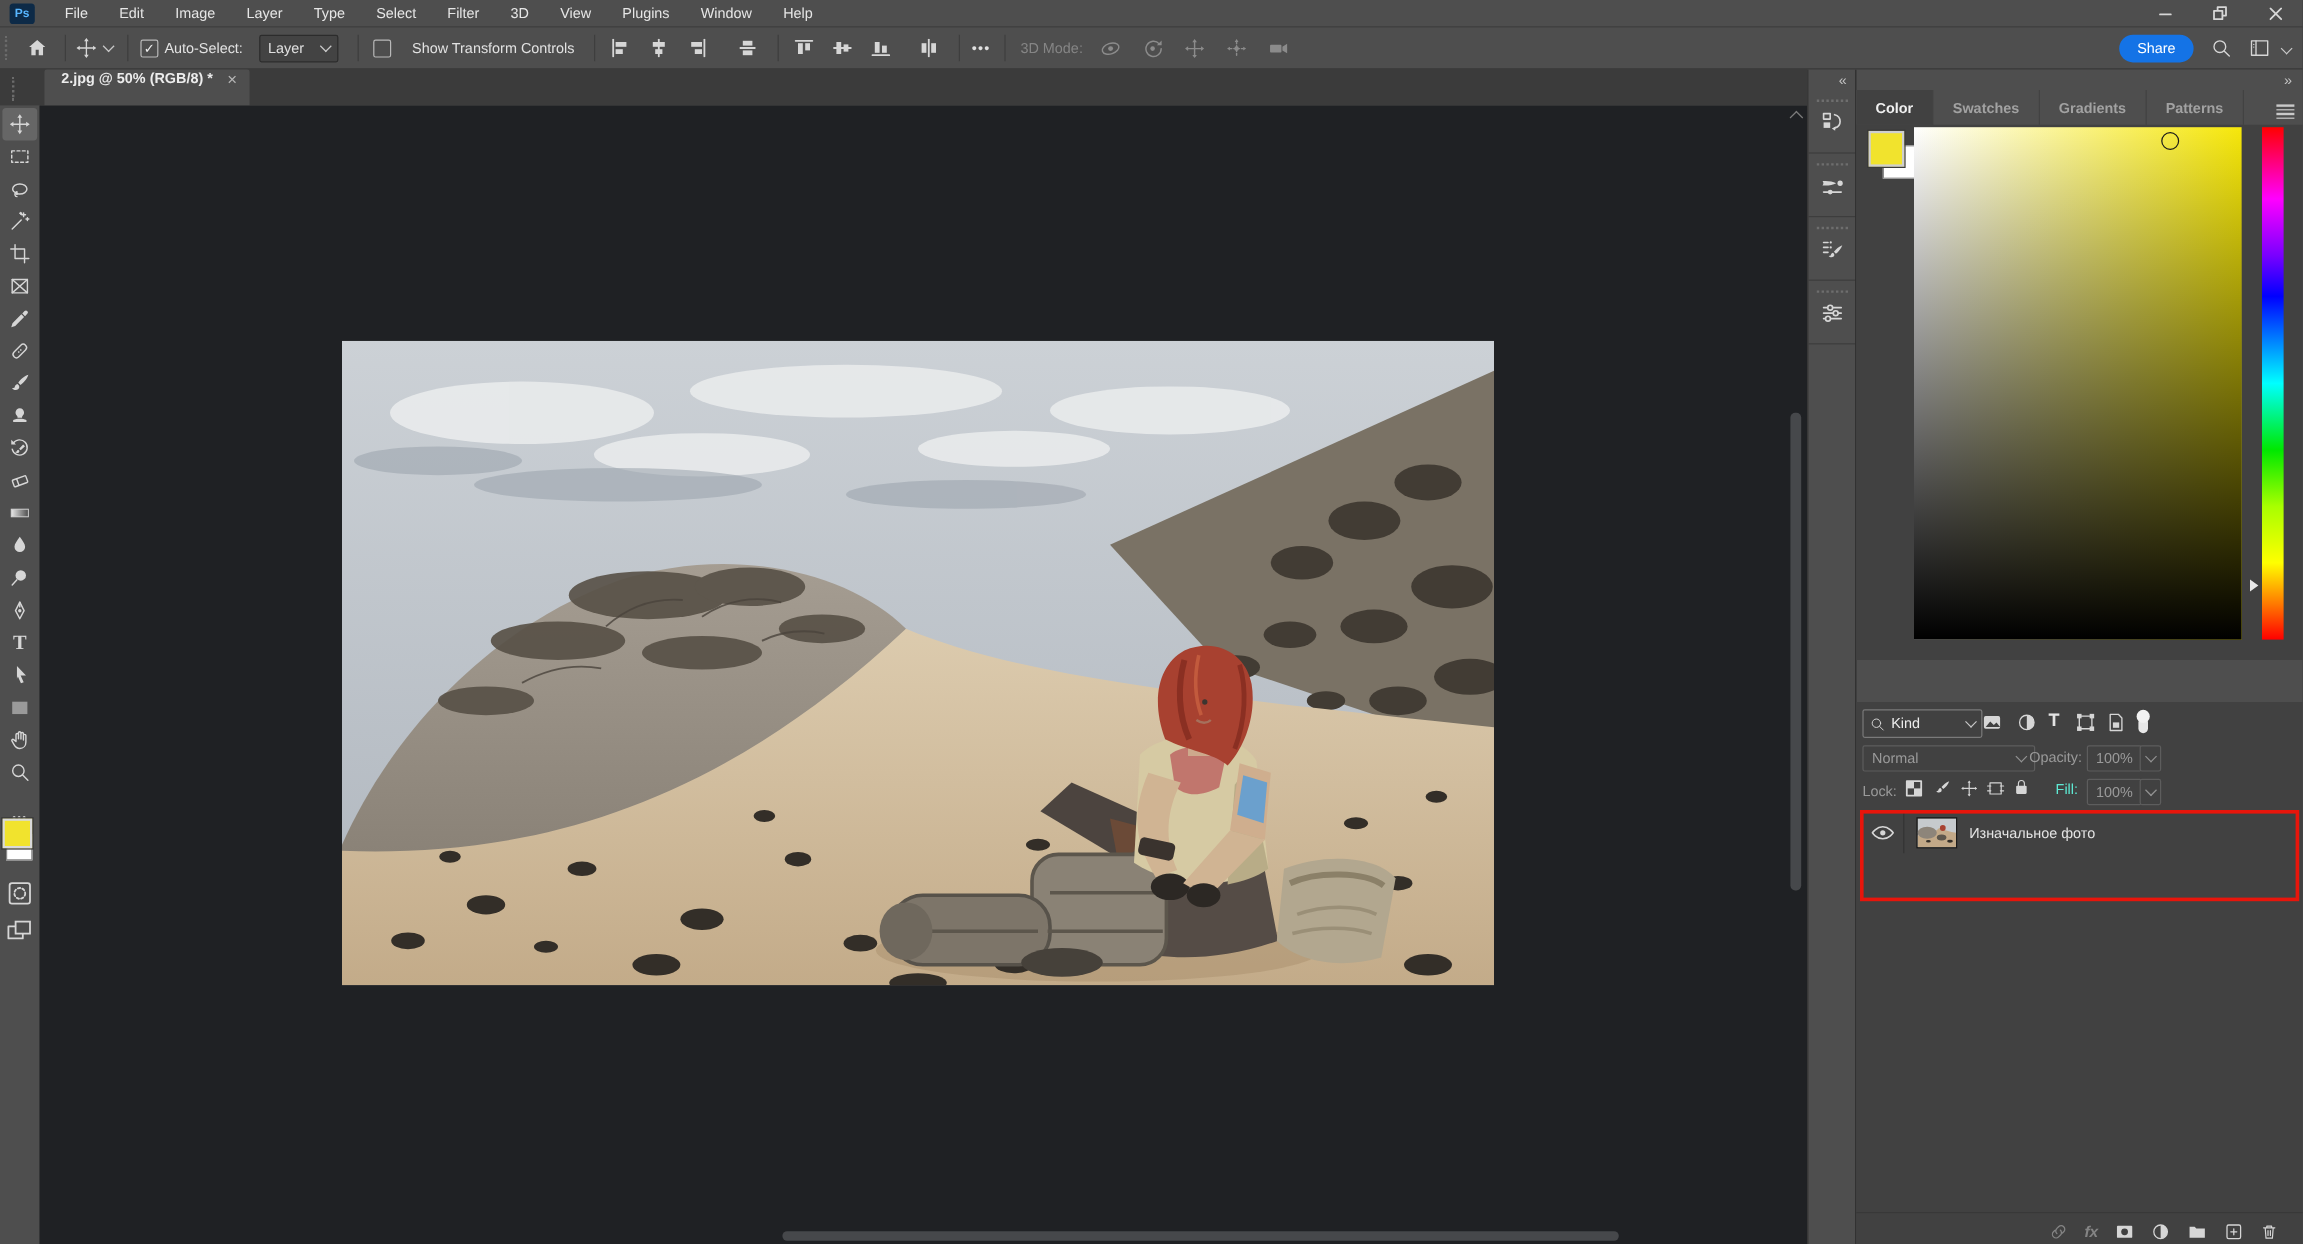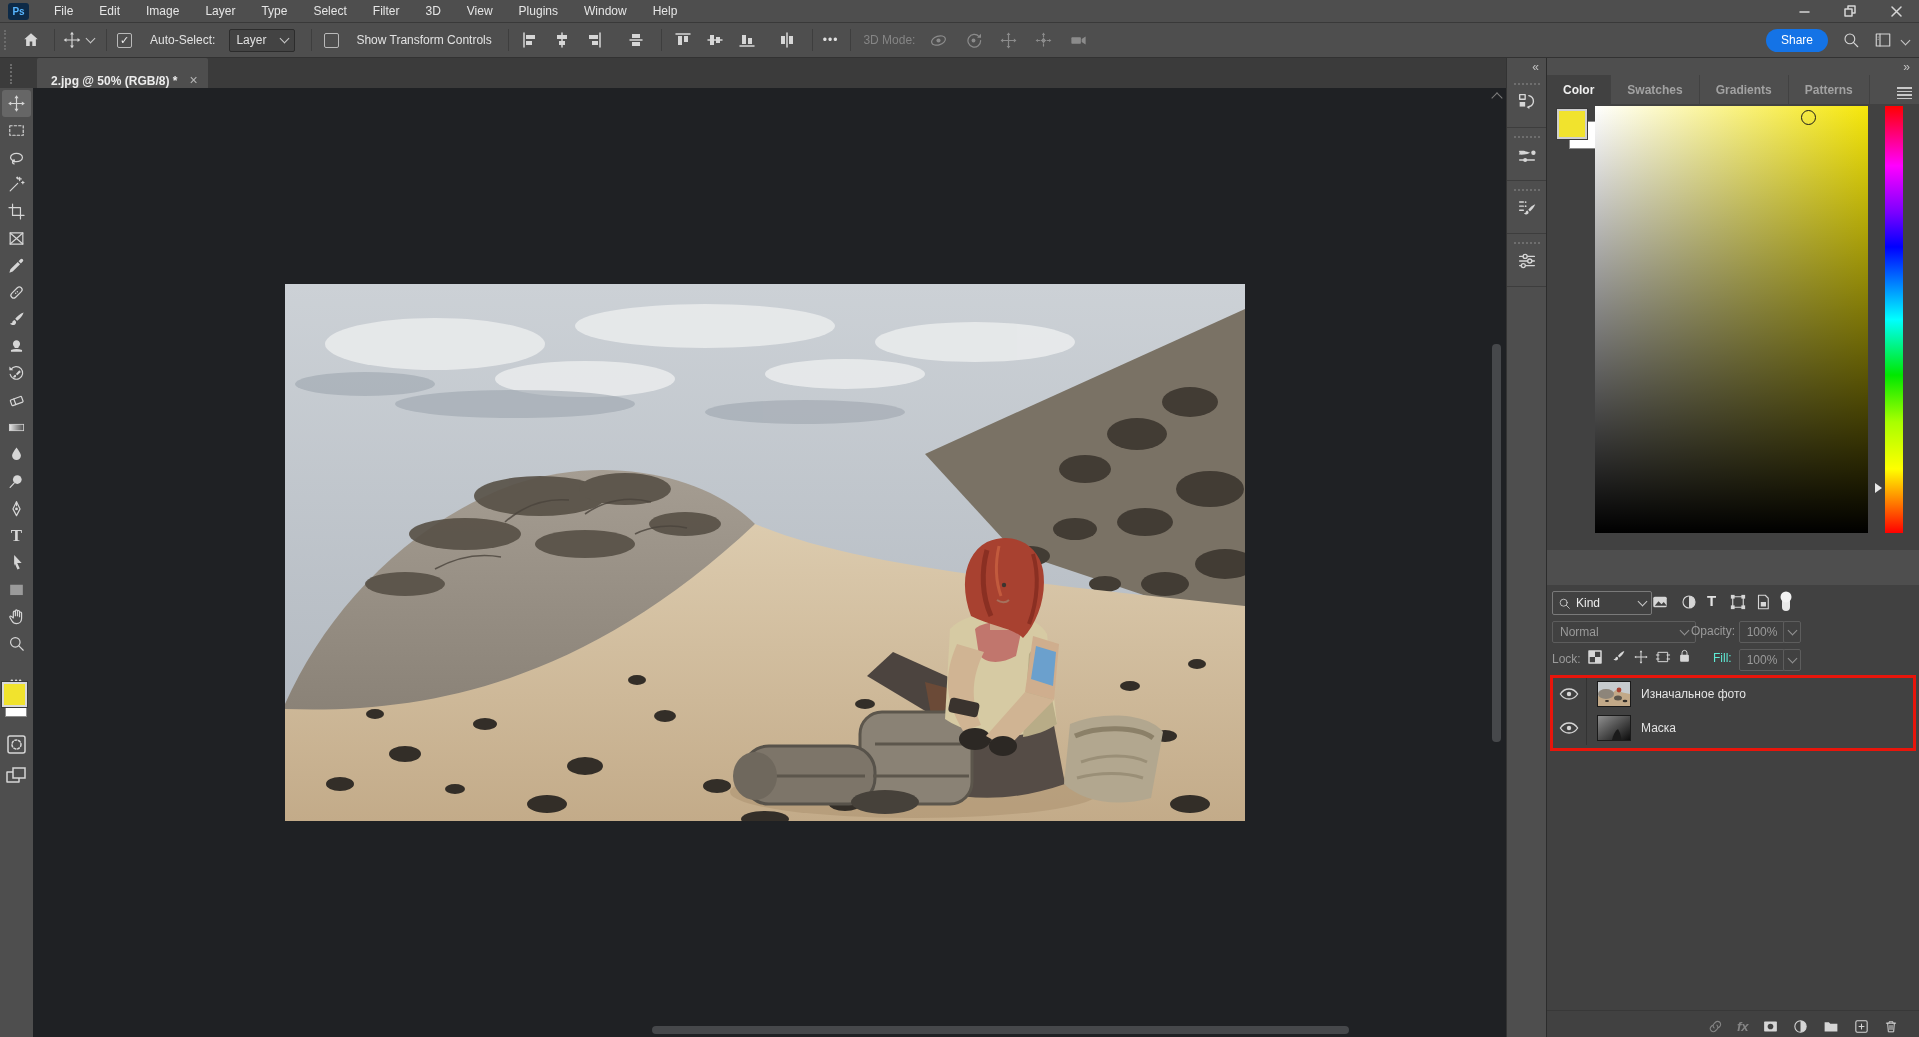--- a/index.html
+++ b/index.html
@@ -24,21 +24,21 @@
   
   #optionsbar{left:0;top:23px;width:1919px;height:34px;background:#4e4e4e;border-bottom:1px solid #323232;display:flex;align-items:center}
   .grip{width:4px;height:20px;border-left:2px dotted #6b6b6b;margin-left:4px}
   .obico{width:26px;height:26px;display:flex;align-items:center;justify-content:center;border-radius:3px}
   .dd{height:21px;background:#434343;border:1px solid #2c2c2c;border-radius:2px;display:flex;
       align-items:center;padding:0 6px;color:#e0e0e0}
   #sharebtn{height:23px;padding:0 15px;background:#1473e6;color:#fff;border-radius:12px;
             display:flex;align-items:center;font-weight:normal}
   
   #tabbar{left:0;top:58px;width:1506px;height:30px;background:#3b3b3b;display:flex;align-items:flex-end}
-  #doctab{margin-left:37px;height:30px;background:#4e4e4e;display:flex;align-items:flex-end;padding:0 10px 0 14px;
+  #doctab{margin-left:37px;height:30px;background:#4e4e4e;display:flex;align-items:flex-start;padding:0 10px 0 14px;
           color:#ececec;font-weight:bold;border-radius:2px 2px 0 0}
   #doctab .x{margin-left:12px;color:#b5b5b5;font-weight:normal;font-size:14px}
   
   #toolbar{left:0;top:88px;width:33px;height:949px;background:#4e4e4e;border-right:1px solid #363636;
            display:flex;flex-direction:column;align-items:center}
   .tool{width:33px;height:27px;display:flex;align-items:center;justify-content:center;position:relative}
   .tool.sel{background:#666;border-radius:3px;width:29px;margin:0 2px}
   
   #canvas{left:33px;top:88px;width:1473px;height:949px;background:#1f2124;overflow:hidden}
   #statusbar{left:0;top:934px;width:100%;height:15px;display:flex;align-items:center;color:#c9c9c9;font-size:11px}
@@ -113,21 +113,21 @@
       <svg width="18" height="18" viewBox="0 0 24 24">
           <path class="ic" d="M12 3v18M3 12h18"></path>
           <path class="icf" d="M12 1l2.6 3.6h-5.2zM12 23l2.6-3.6h-5.2zM1 12l3.6-2.6v5.2zM23 12l-3.6-2.6v5.2z"></path>
         </svg>
       </div>
     <div class="chev" style="margin-left:2px"></div>
     <div class="sep" style="margin-left:12px"></div>
     <div class="cb" style="margin-left:10px">
       <span>✓</span>
       </div>
-    <span style="margin-left:18px">Auto-Select:</span>
+    <span style="margin-left:5px">Auto-Select:</span>
     <div class="dd" style="margin-left:14px;width:52px;justify-content:space-between">
       <span>Layer</span>
         <div class="chev"></div>
       </div>
     <div class="sep" style="margin-left:16px"></div>
     <div class="cb" style="margin-left:12px"></div>
     <span style="margin-left:17px">Show Transform Controls</span>
     <div class="sep" style="margin-left:16px"></div>
     <div class="obico" style="margin-left:8px">
       <svg width="16" height="16" viewBox="0 0 16 16">
@@ -703,42 +703,20 @@
               <path d="M0 24V14c6 1 13-1 18-6 4 2 9 3 14 4v12z" fill="#c2a988"></path>
               <ellipse cx="8" cy="12" rx="8" ry="5" fill="#8d857a"></ellipse>
               <circle cx="21" cy="8" r="2.4" fill="#a84130"></circle>
               <ellipse cx="20" cy="16" rx="4" ry="2.5" fill="#5c564c"></ellipse>
               <ellipse cx="9" cy="19" rx="2" ry="1" fill="#332e28"></ellipse>
               <ellipse cx="27" cy="19" rx="2.4" ry="1.2" fill="#332e28"></ellipse>
             </svg>
           </div>
         <span>Изначальное фото</span>
       </div>
-      <div class="lrow" style="top:126px">
-        <div class="eye">
-          <svg width="20" height="14" viewBox="0 0 22 14">
-              <path class="ic" d="M1.5 7S5 1.5 11 1.5 20.5 7 20.5 7 17 12.5 11 12.5 1.5 7 1.5 7z" stroke-width="1.3"></path>
-              <circle class="icf" cx="11" cy="7" r="2.4"></circle>
-            </svg>
-          </div>
-        <div style="width:1px;height:34px;background:#333;margin-right:10px"></div>
-        <div class="thumb">
-          <svg width="32" height="24" viewBox="0 0 32 24">
-              <defs>
-                <linearGradient id="mk" x1="0" y1="0" x2="1" y2="1">
-                  <stop offset="0" stop-color="#8f8f8f"></stop>
-                  <stop offset="1" stop-color="#0c0c0c"></stop>
-                </linearGradient>
-              </defs>
-              <rect width="32" height="24" fill="url(#mk)"></rect>
-              <path d="M14 24c1-5 3-9 6-11 2 3 3 7 3.5 11z" fill="#1b1b1b"></path>
-            </svg>
-          </div>
-        <span>Маска</span>
-      </div>
 
       <div class="abs" style="left:3px;top:90px;width:360px;height:70px;border:3px solid #e8150b;pointer-events:none"></div>
 
       <div class="abs" style="left:0;top:425px;width:373px;border-top:1px solid #383838"></div>
       <div class="abs" style="top:433px;left:160px;display:flex;align-items:center;gap:13px">
         <span class="dim">
           <svg width="17" height="17" viewBox="0 0 24 24">
               <path class="ic" d="M10 14a4 4 0 010-6l2-2a4 4 0 116 6l-1.5 1.5M14 10a4 4 0 010 6l-2 2a4 4 0 11-6-6L7.5 10.5"></path>
             </svg>
           </span>

